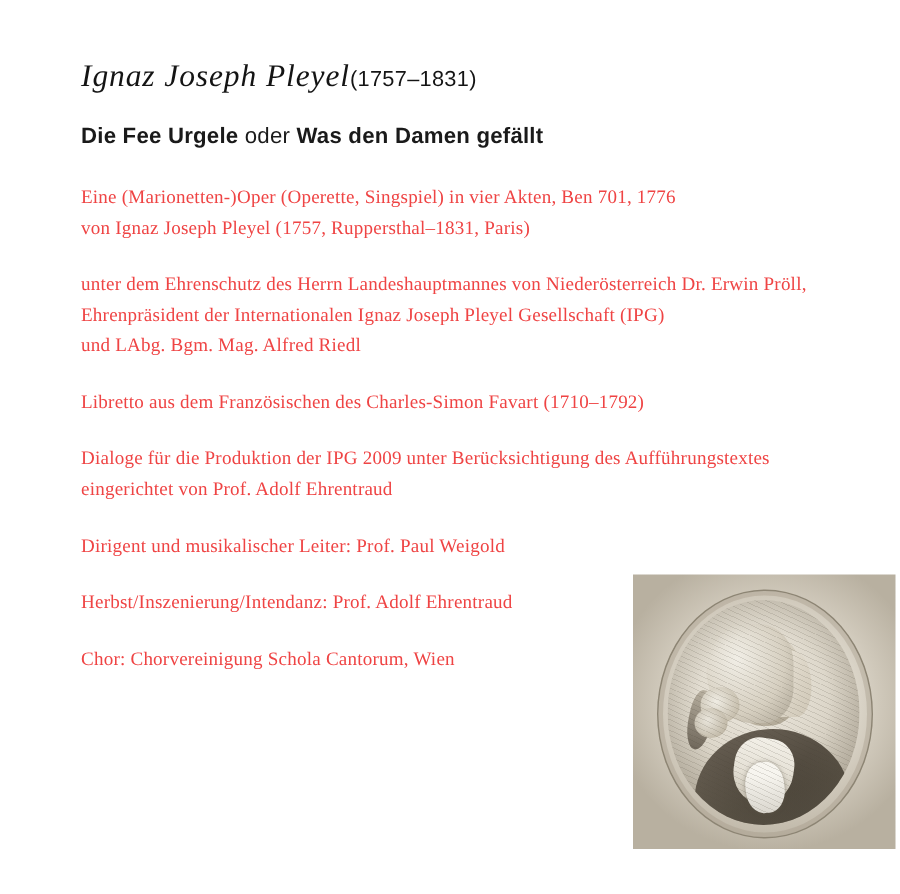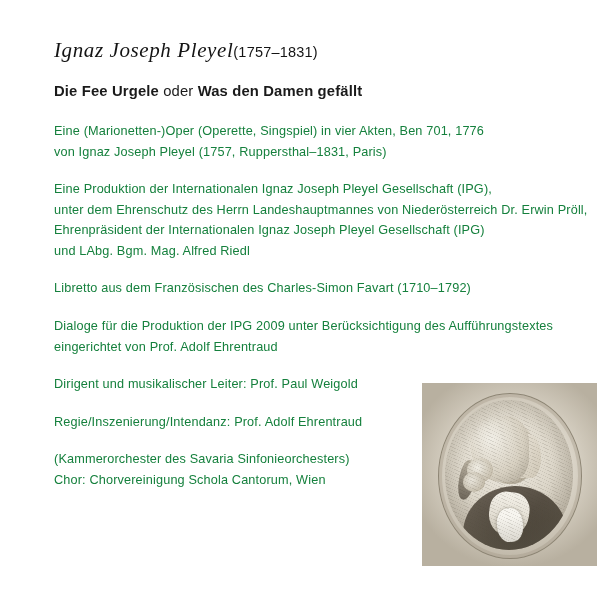--- a/index.html
+++ b/index.html
@@ -56,21 +56,22 @@
   }
   .work-title .conj {
     font-weight: normal;
     text-align: center;
   }
   .block {
     font-size: 12.7px;
     line-height: 1.62;
     letter-spacing: 0.15px;
     margin-bottom: 17px;
-    color: #15803d;
+    color: #ef4444;
+    font-family: Liberation Serif, serif;
   }
   .block .ln {
     display: block;
     white-space: nowrap;
   }
   .b-cast {
     margin-bottom: 0;
   }
   .portrait-wrap {
     position: absolute;
@@ -240,45 +241,43 @@
     <div class="work-title">
       <span>Die Fee Urgele</span><span class="conj"> oder </span><span>Was den Damen gefällt</span>
     </div>
 
     <div class="block">
       <span class="ln">Eine (Marionetten-)Oper (Operette, Singspiel) in vier Akten, Ben 701, 1776</span>
       <span class="ln">von Ignaz Joseph Pleyel (1757, Ruppersthal–1831, Paris)</span>
     </div>
 
     <div class="block">
-      <span class="ln">Eine Produktion der Internationalen Ignaz Joseph Pleyel Gesellschaft (IPG),</span>
       <span class="ln">unter dem Ehrenschutz des Herrn Landeshauptmannes von Niederösterreich Dr. Erwin Pröll,</span>
       <span class="ln">Ehrenpräsident der Internationalen Ignaz Joseph Pleyel Gesellschaft (IPG)</span>
       <span class="ln">und LAbg. Bgm. Mag. Alfred Riedl</span>
     </div>
 
     <div class="block">
       <span class="ln">Libretto aus dem Französischen des Charles-Simon Favart (1710–1792)</span>
     </div>
 
     <div class="block">
       <span class="ln">Dialoge für die Produktion der IPG 2009 unter Berücksichtigung des Aufführungstextes</span>
       <span class="ln">eingerichtet von Prof. Adolf Ehrentraud</span>
     </div>
 
     <div class="block">
       <span class="ln">Dirigent und musikalischer Leiter: Prof. Paul Weigold</span>
     </div>
 
     <div class="block">
-      <span class="ln">Regie/Inszenierung/Intendanz: Prof. Adolf Ehrentraud</span>
+      <span class="ln">Herbst/Inszenierung/Intendanz: Prof. Adolf Ehrentraud</span>
     </div>
 
     <div class="block b-cast">
-      <span class="ln">(Kammerorchester des Savaria Sinfonieorchesters)</span>
       <span class="ln">Chor: Chorvereinigung Schola Cantorum, Wien</span>
     </div>
 
   </div>
 
   <div class="portrait-wrap">
     <div class="portrait">
       <div class="oval-ring"></div>
       <div class="oval-inner">
         <div class="bust-body"></div>

